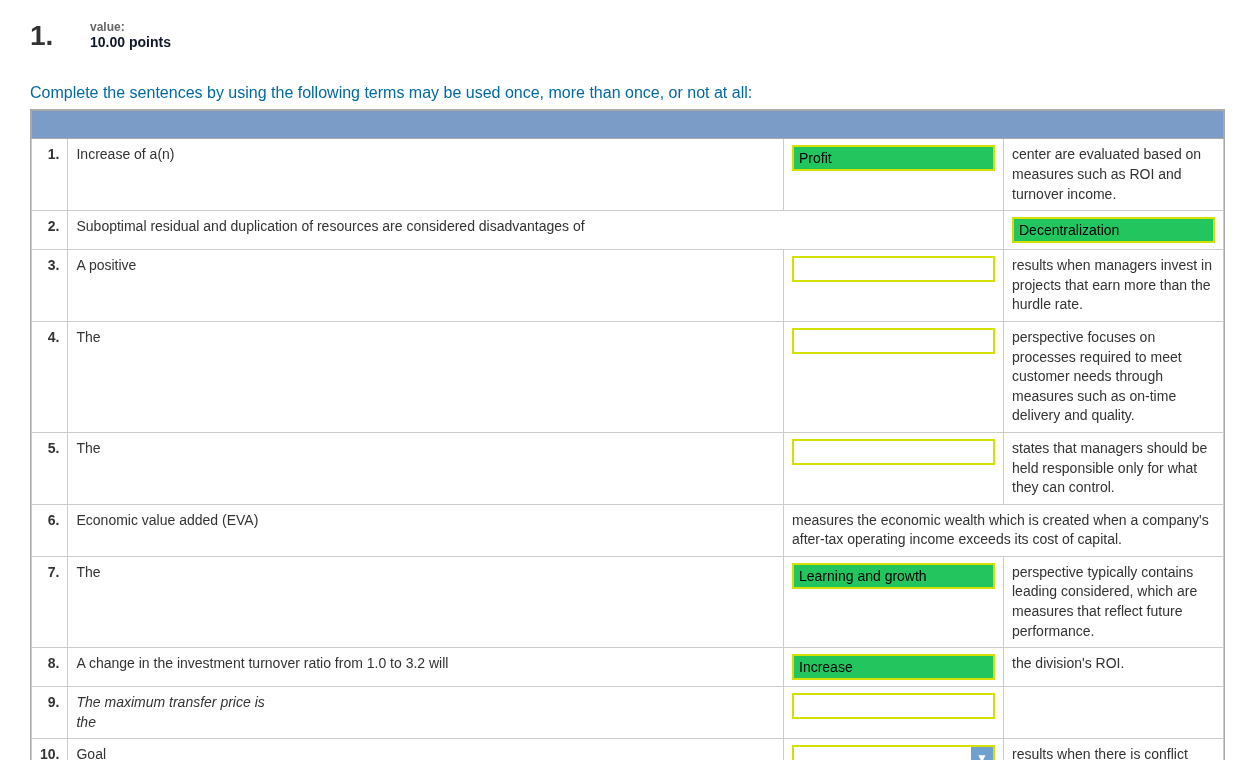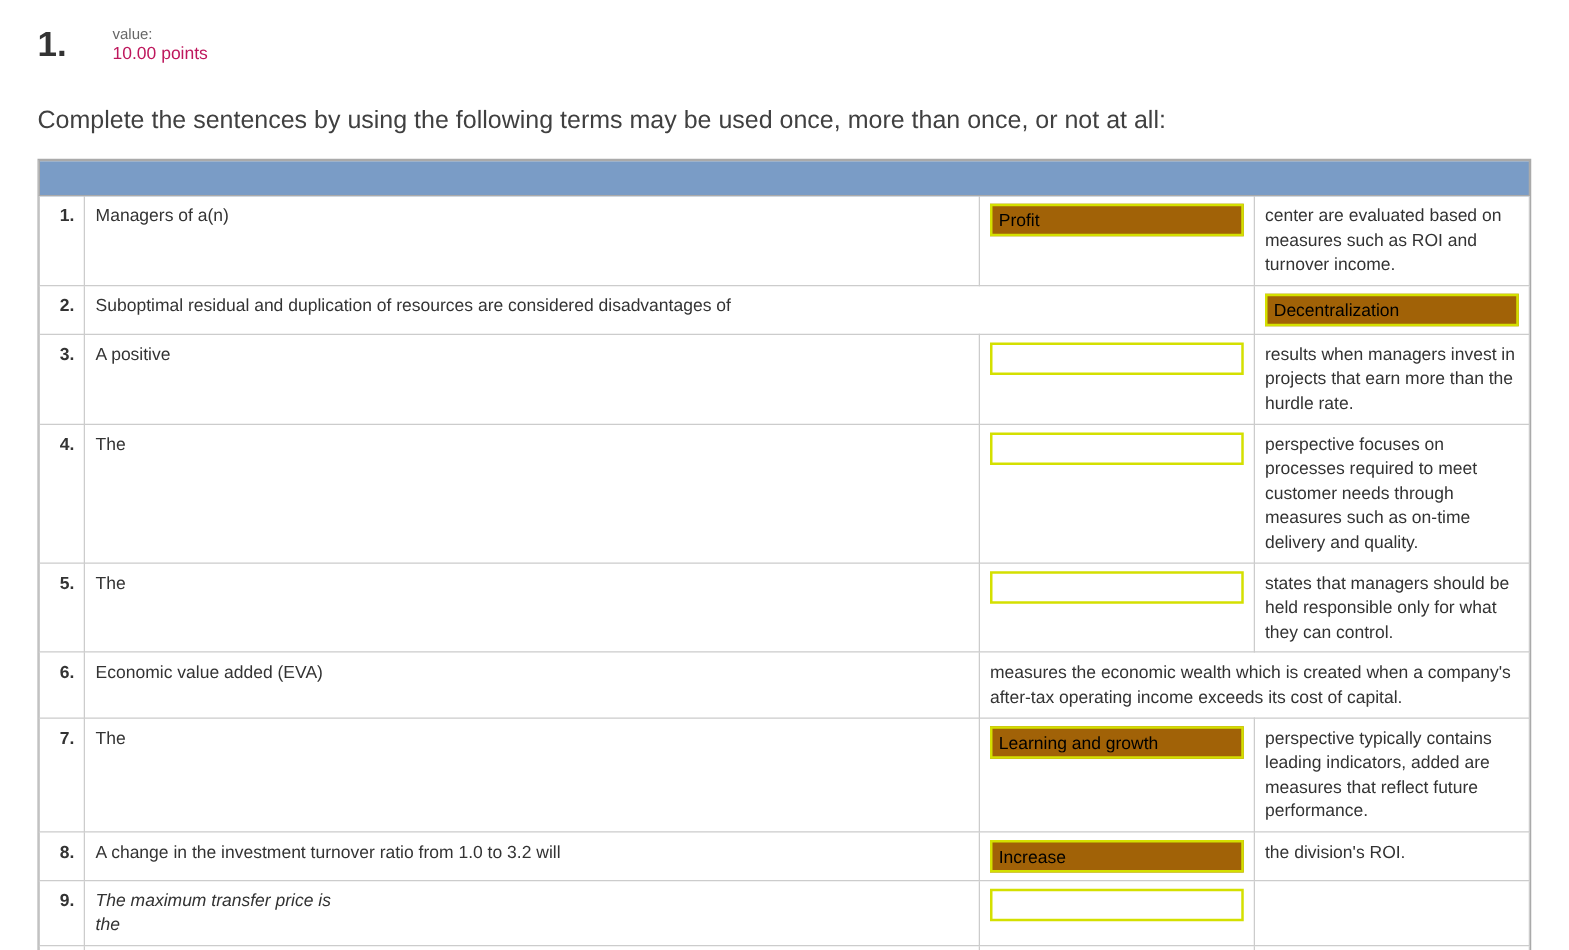--- a/index.html
+++ b/index.html
@@ -23,30 +23,31 @@
       min-width: 60px;
       color: #333;
     }
     .question-meta {
       display: flex;
       flex-direction: column;
     }
     .value-label {
       font-size: 12px;
       color: #666;
+      font-weight: bold;
     }
     .points-value {
       font-size: 14px;
-      font-weight: normal;
-      color: #be185d;
+      font-weight: bold;
+      color: #0f172a;
     }
     .instructions {
-      margin-bottom: 17px;
-      font-size: 20px;
-      color: #404040;
+      margin-bottom: 5px;
+      font-size: 16px;
+      color: #0369a1;
       line-height: 1.4;
     }
     .table-wrapper {
       border: 1px solid #aaa;
       width: 100%;
     }
     table {
       width: 100%;
       border-collapse: collapse;
     }
@@ -77,21 +78,21 @@
     .fill-input {
       border: 2px solid #d4e000;
       outline: none;
       width: 100%;
       padding: 3px 5px;
       font-size: 14px;
       background: #fff;
       font-family: Arial, sans-serif;
     }
     .fill-input.has-value {
-      background: #a16207;
+      background: #22c55e;
     }
     .text-cell {
       vertical-align: top;
     }
     .dropdown-cell {
       width: 220px;
       vertical-align: middle;
       position: relative;
     }
     .dropdown-wrap {
@@ -145,21 +146,21 @@
   <table>
     <thead>
       <tr class="header-row">
         <td colspan="4"></td>
       </tr>
     </thead>
     <tbody>
 
       <tr class="data-row">
         <td class="row-num">1.</td>
-        <td class="text-cell">Managers of a(n)</td>
+        <td class="text-cell">Increase of a(n)</td>
         <td class="fill-cell">
           <input type="text" class="fill-input has-value" value="Profit" style="">
         </td>
         <td class="text-cell">center are evaluated based on measures such as ROI and turnover income.</td>
       </tr>
 
       <tr class="data-row">
         <td class="row-num">2.</td>
         <td class="text-cell" colspan="2">Suboptimal residual and duplication of resources are considered disadvantages of</td>
         <td class="fill-cell">
@@ -199,21 +200,21 @@
         <td class="text-cell">Economic value added (EVA)</td>
         <td colspan="2" class="text-cell">measures the economic wealth which is created when a company's after-tax operating income exceeds its cost of capital.</td>
       </tr>
 
       <tr class="data-row">
         <td class="row-num">7.</td>
         <td class="text-cell">The</td>
         <td class="fill-cell">
           <input type="text" class="fill-input has-value" value="Learning and growth" style="">
         </td>
-        <td class="text-cell">perspective typically contains leading indicators, added are measures that reflect future performance.</td>
+        <td class="text-cell">perspective typically contains leading considered, which are measures that reflect future performance.</td>
       </tr>
 
       <tr class="data-row">
         <td class="row-num">8.</td>
         <td class="text-cell">A change in the investment turnover ratio from 1.0 to 3.2 will</td>
         <td class="fill-cell">
           <input type="text" class="fill-input has-value" value="Increase" style="">
         </td>
         <td class="text-cell">the division's ROI.</td>
       </tr>

